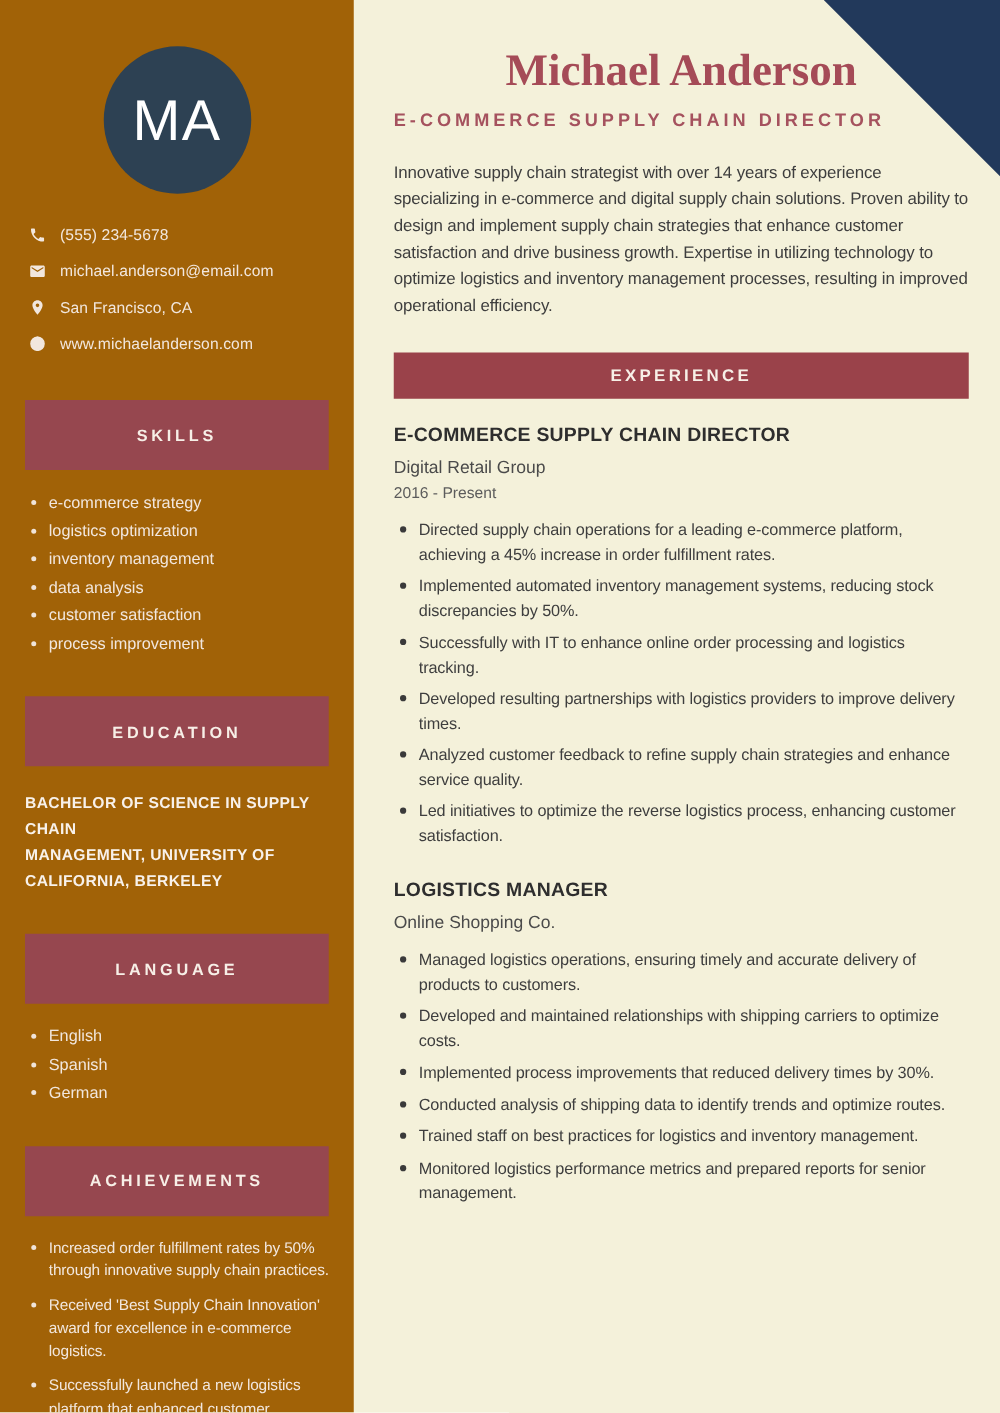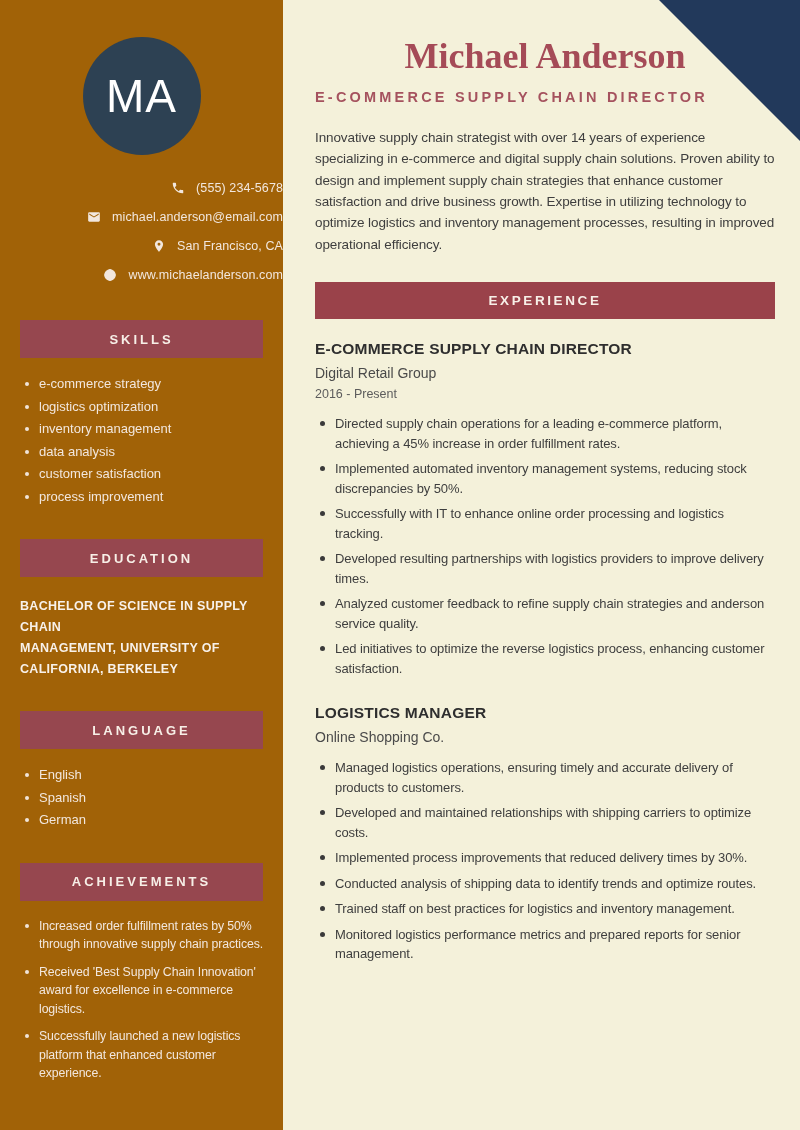--- a/index.html
+++ b/index.html
@@ -5,26 +5,26 @@
   html,body{margin:0;padding:0;width:800px;height:1130px;overflow:hidden;
     font-family:"Liberation Sans",sans-serif;}
   .page{position:relative;width:800px;height:1130px;display:flex;background:#f4f1da;}
 
   
   .sidebar{width:283px;flex-shrink:0;background:#a16207;color:#f2e7de;}
   .avatar{width:118px;height:118px;margin:37px auto 0;border-radius:50%;
     background:#2d4153;display:flex;align-items:center;justify-content:center;}
   .avatar span{color:#fff;font-size:46px;font-weight:500;letter-spacing:1px;}
   .contact{margin:18px 0 0 22px;}
-  .c-row{display:flex;align-items:center;height:29px;justify-content:flex-end;}
+  .c-row{display:flex;align-items:center;height:29px;}
   .c-icon{width:15px;height:15px;margin-right:11px;flex-shrink:0;display:flex;
     align-items:center;justify-content:center;}
   .c-icon svg{width:14px;height:14px;fill:#f2e7de;}
   .c-text{font-size:12.5px;letter-spacing:.1px;}
-  .sb-band{margin:31px 20px 4px;height:38px;background:#96474f;display:flex;
+  .sb-band{margin:31px 20px 4px;height:56px;background:#96474f;display:flex;
     align-items:center;justify-content:center;}
   .sb-band span{color:#f7efe7;font-size:13px;font-weight:bold;letter-spacing:3px;}
   .sb-list{list-style:none;margin:15px 0 0 25px;padding:0;}
   .sb-list li{display:flex;align-items:flex-start;line-height:22.5px;font-size:13px;}
   .dot{width:4px;height:4px;border-radius:50%;background:#f0e4da;flex-shrink:0;
     margin:9px 10px 0 0;}
   .edu-lines{margin:19px 20px 0;}
   .edu-lines div{font-size:12.5px;font-weight:bold;line-height:21px;letter-spacing:.3px;
     color:#f8f1ea;}
   .ach-list{list-style:none;margin:16px 18px 0 25px;padding:0;}
@@ -232,21 +232,21 @@
                 <span>Successfully with IT to enhance online order processing and logistics tracking.</span>
               </li>
 
               <li>
                 <span class="mdot"></span>
                 <span>Developed resulting partnerships with logistics providers to improve delivery times.</span>
               </li>
 
               <li>
                 <span class="mdot"></span>
-                <span>Analyzed customer feedback to refine supply chain strategies and anderson service quality.</span>
+                <span>Analyzed customer feedback to refine supply chain strategies and enhance service quality.</span>
               </li>
 
               <li>
                 <span class="mdot"></span>
                 <span>Led initiatives to optimize the reverse logistics process, enhancing customer satisfaction.</span>
               </li>
             </ul>
         </section>
 
         <section class="job">

